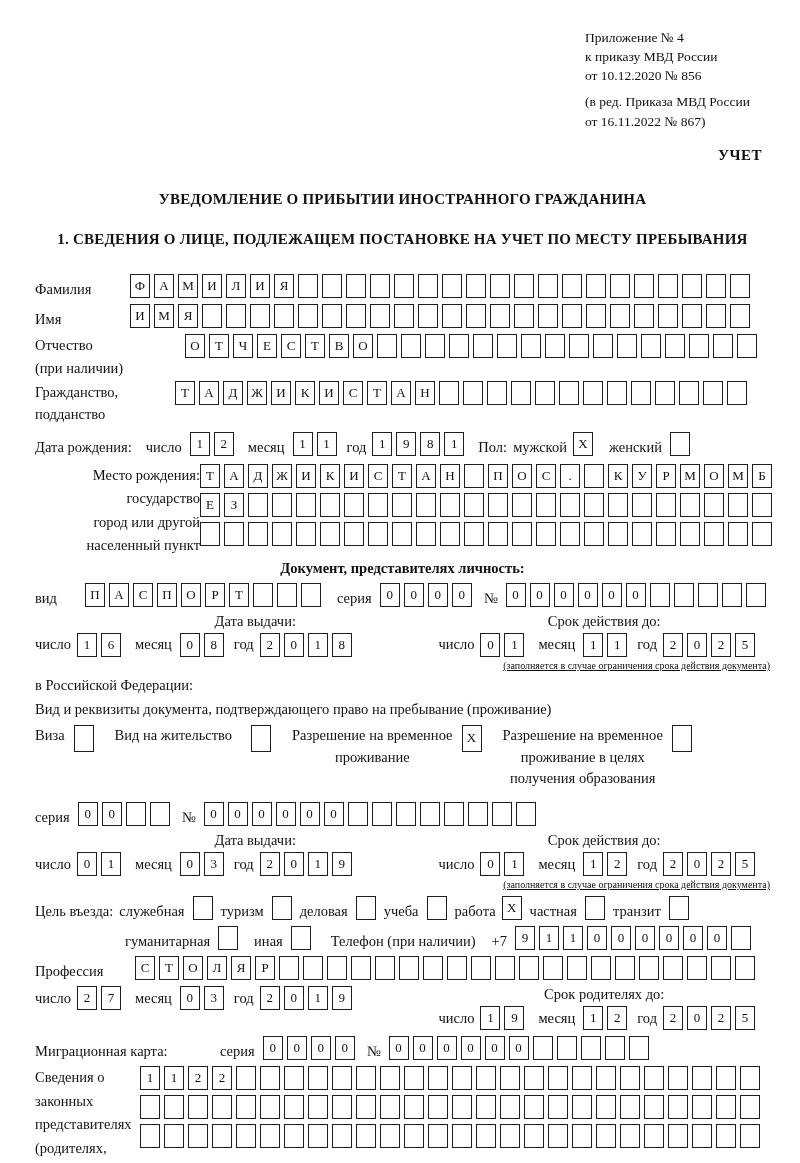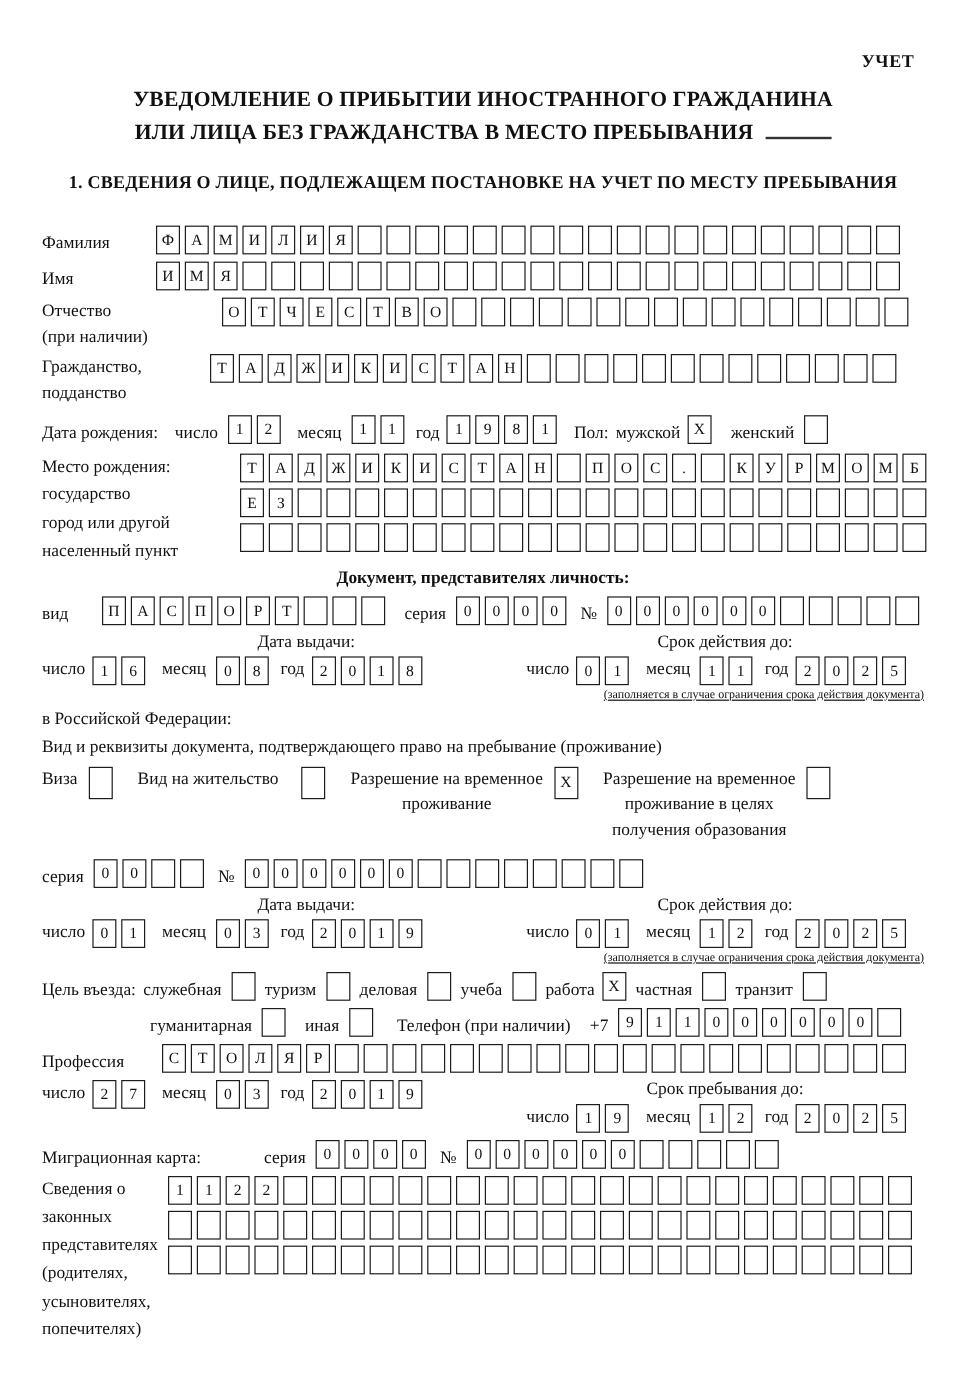--- a/index.html
+++ b/index.html
@@ -5,32 +5,32 @@
   * { box-sizing: border-box; margin: 0; padding: 0; }
   html, body { background: #fff; }
   body { width: 800px; font-family: "Liberation Serif", "DejaVu Serif", serif; color: #111; }
   .page { position: relative; width: 800px; height: 1163px; padding: 28px 30px 0 35px; overflow: hidden; background: #fff; }
   .prelines { white-space: pre-line; }
 
   .top-ref { margin-left: auto; width: 185px; font-size: 13.5px; line-height: 1.42; }
   .top-ref .sub { margin-top: 7px; }
   .forma { margin-top: 16px; text-align: right; padding-right: 8px; font-weight: bold; font-size: 15px; letter-spacing: .5px; }
 
-  .title { margin-top: 8px; text-align: center; font-weight: bold; font-size: 18px; line-height: 1.55; letter-spacing: .2px; }
+  .title { margin-top: 24px; text-align: center; font-weight: bold; font-size: 15px; line-height: 1.55; letter-spacing: .2px; }
   .blank-line { display: inline-block; width: 55px; border-bottom: 2.5px solid #333; margin-left: 10px; vertical-align: baseline; }
   .section-title { margin-top: 20px; text-align: center; font-weight: bold; font-size: 15px; letter-spacing: .2px; }
 
   .form { margin-top: 26px; font-size: 14.5px; }
   .row { display: flex; align-items: flex-end; margin-bottom: 6px; }
   .row.top { align-items: flex-start; }
   .lbl { flex: none; }
   .cells { display: flex; gap: 4px; flex: none; }
   .cell { flex: none; width: 20px; height: 24px; border: 1.6px solid #1d1d1d; display: flex; align-items: center; justify-content: center; font-size: 13px; background: #fff; }
   .cells.tall .cell { height: 27px; }
-  .w95 { width: 95px; } .w150 { width: 150px; } .w140 { width: 140px; } .w165 { width: 165px; } .w105 { width: 105px; }
+  .w95 { width: 95px; } .w150 { width: 150px; } .w140 { width: 140px; } .w165 { width: 165px; text-align: right; } .w105 { width: 105px; }
   .stack { display: flex; flex-direction: column; gap: 5px; }
   .ml6{margin-left:6px}.ml8{margin-left:8px}.ml10{margin-left:10px}.ml12{margin-left:12px}.ml14{margin-left:14px}.ml16{margin-left:16px}.ml20{margin-left:20px}
   .mr6{margin-right:6px}.mr8{margin-right:8px}
   .center-bold { text-align: center; font-weight: bold; margin: 2px 0 6px 0; }
 
   .dsec { display: flex; margin-bottom: 2px; }
   .dcol-l { flex: 0 0 47%; }
   .dcol-r { flex: 1; padding-left: 58px; }
   .dtitle { text-align: center; margin-bottom: 3px; }
   .dtitle.shift { padding-left: 95px; }
@@ -40,26 +40,32 @@
 
   .opts { display: flex; align-items: flex-start; gap: 21px; margin: 2px 0 12px 0; }
   .opt { display: flex; align-items: flex-start; gap: 9px; }
   .opt .olabel { text-align: center; line-height: 1.5; }
 </style>
 </head>
 <body>
 
 <div class="page">
 
+  <div class="top-ref">
+    <div class="prelines">Приложение № 4
+к приказу МВД России
+от 10.12.2020 № 856</div>
+    <div class="prelines sub">(в ред. Приказа МВД России
+от 16.11.2022 № 867)</div>
+  </div>
 
   <div class="forma">УЧЕТ</div>
 
   <div class="title">
     <div>УВЕДОМЛЕНИЕ О ПРИБЫТИИ ИНОСТРАННОГО ГРАЖДАНИНА</div>
-    <div><span>ИЛИ ЛИЦА БЕЗ ГРАЖДАНСТВА В МЕСТО ПРЕБЫВАНИЯ</span><span class="blank-line"></span></div>
   </div>
 
   <div class="section-title">1. СВЕДЕНИЯ О ЛИЦЕ, ПОДЛЕЖАЩЕМ ПОСТАНОВКЕ НА УЧЕТ ПО МЕСТУ ПРЕБЫВАНИЯ</div>
 
   <div class="form">
 
     <div class="row">
       <span class="lbl w95">Фамилия</span>
       <span class="cells">
           <span class="cell">Ф</span>
@@ -602,21 +608,21 @@
           <span class="lbl ml10 mr6">год</span>
           <span class="cells">
               <span class="cell">2</span>
               <span class="cell">0</span>
               <span class="cell">1</span>
               <span class="cell">9</span>
             </span>
         </div>
       </div>
       <div class="dcol-r">
-        <div class="dtitle">Срок пребывания до:</div>
+        <div class="dtitle">Срок родителях до:</div>
         <div class="drow">
           <span class="lbl mr6">число</span>
           <span class="cells">
               <span class="cell">1</span>
               <span class="cell">9</span>
             </span>
           <span class="lbl ml14 mr8">месяц</span>
           <span class="cells">
               <span class="cell">1</span>
               <span class="cell">2</span>

